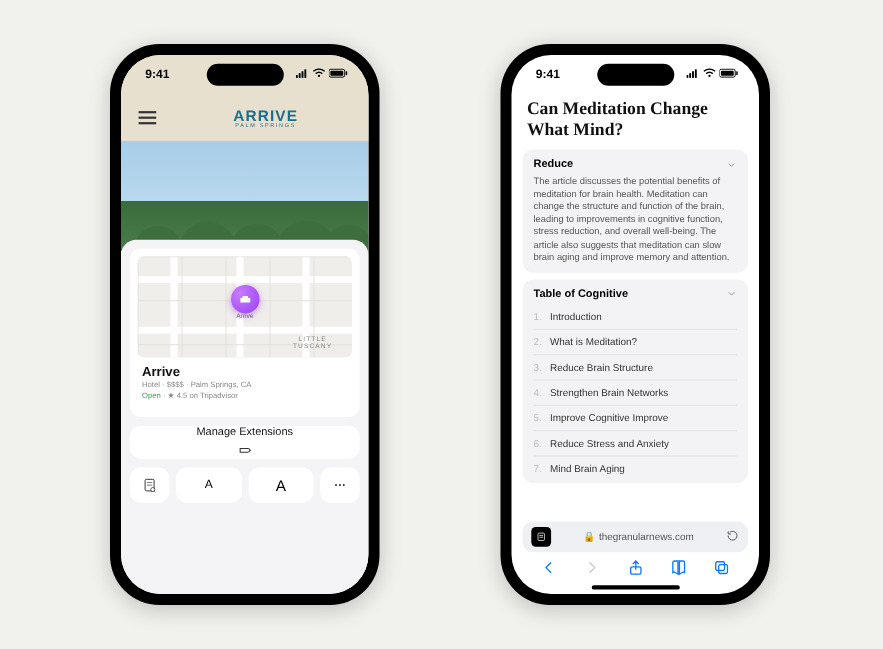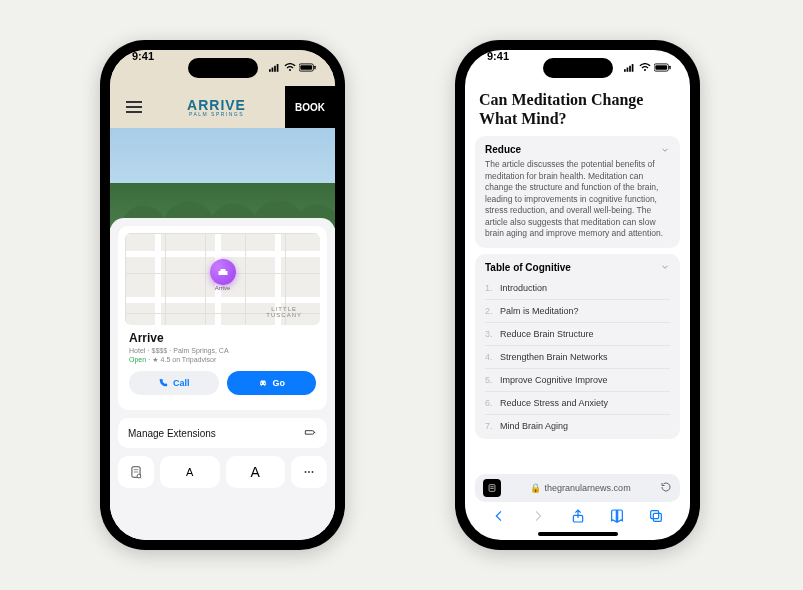--- a/index.html
+++ b/index.html
@@ -40,20 +40,21 @@
     width: 70px;
     height: 20px;
     background: #000;
     border-radius: 12px;
     z-index: 50;
   }
   .status-bar {
     height: 36px;
     display: flex;
     justify-content: space-between;
+    align-items: center;
     padding: 0 18px 0 22px;
     font-size: 11px;
     font-weight: 600;
     position: relative;
     z-index: 10;
   }
   .status-icons { display: flex; gap: 3px; align-items: center; }
   .signal, .wifi, .battery { display: inline-block; }
   .signal svg, .wifi svg { width: 12px; height: 9px; }
   .battery svg { width: 18px; height: 9px; }
@@ -138,21 +139,21 @@
   .open{color:#2fa84f;}
   .stars{color:#888;}
   .action-row{display:flex;gap:8px;margin-top:7px;}
   .pill-btn{flex:1;height:24px;border-radius:14px;display:flex;align-items:center;justify-content:center;gap:5px;font-size:9px;font-weight:600;}
   .call-btn{background:#eef0f3;color:#0a7aff;}
   .go-btn{background:#0a7aff;color:#fff;}
   .pill-btn svg{width:10px;height:10px;}
   .ext-bar{
     margin-top:8px;background:#fff;border-radius:10px;height:30px;
     display:flex;align-items:center;justify-content:space-between;padding:0 10px;
-    font-size:10px;color:#111;
+    font-size:10px;color:#111;flex-direction:column;
   }
   .ext-bar svg{width:14px;height:14px;}
   .bottom-toolbar{
     margin-top:8px;display:flex;gap:6px;padding-bottom:6px;
   }
   .tb-btn{background:#fff;border-radius:10px;height:32px;display:flex;align-items:center;justify-content:center;flex:1;}
   .tb-btn.square{flex:0 0 36px;}
   .tb-btn svg{width:14px;height:14px;}
   .tb-btn .aA{font-size:11px;}
   .tb-btn .aA.big{font-size:14px;}
@@ -227,21 +228,20 @@
       <div class="left-header">
         <div class="hamburger">
             <span></span>
             <span></span>
             <span></span>
           </div>
         <div class="logo-block">
           <div class="logo-main">ARRIVE</div>
           <div class="logo-sub">PALM SPRINGS</div>
         </div>
-        <div class="book-btn">BOOK</div>
       </div>
     </div>
     <div class="hero"></div>
     <div class="sheet">
       <div class="map-card">
         <div class="map">
           <div class="pin">
             <svg viewBox="0 0 24 24">
                 <path d="M3 18 V10 h4 V6 h10 v4 h4 v8 z M9 18 v-4 h6 v4"></path>
               </svg>
@@ -252,34 +252,20 @@
             <div>TUSCANY</div>
           </div>
         </div>
         <div class="place-info">
           <div class="place-name">Arrive</div>
           <div class="place-meta">Hotel · $$$$ · Palm Springs, CA</div>
           <div class="place-status">
             <span class="open">Open</span>
             <span class="stars"> · </span>
             <span class="stars">★ 4.5 on Tripadvisor</span>
-          </div>
-          <div class="action-row">
-            <div class="pill-btn call-btn">
-              <svg viewBox="0 0 24 24">
-                  <path fill="#0a7aff" d="M6 2c-1 0-2 1-2 2 0 9 7 16 16 16 1 0 2-1 2-2v-3c0-1-1-2-2-2l-3 1c-1 0-1 0-2-1l-3-3c-1-1-1-1-1-2l1-3c0-1-1-2-2-2H6z"></path>
-                </svg>
-              <span>Call</span>
-            </div>
-            <div class="pill-btn go-btn">
-              <svg viewBox="0 0 24 24">
-                  <path fill="#fff" d="M5 11l2-5h10l2 5v6h-2v2h-2v-2H9v2H7v-2H5v-6zm3 3a1.5 1.5 0 100-3 1.5 1.5 0 000 3zm8 0a1.5 1.5 0 100-3 1.5 1.5 0 000 3z"></path>
-                </svg>
-              <span>Go</span>
-            </div>
           </div>
         </div>
       </div>
       <div class="ext-bar">
         <span>Manage Extensions</span>
         <svg viewBox="0 0 24 24">
             <path fill="none" stroke="#333" stroke-width="1.6" d="M4 8h12a3 3 0 013 3v0a3 3 0 01-3 3H4z M19 11h2"></path>
           </svg>
       </div>
       <div class="bottom-toolbar">
@@ -354,21 +340,21 @@
             <path d="M6 9l6 6 6-6" fill="none" stroke-width="2"></path>
           </svg>
       </div>
       <div class="toc-list" id="toc-list">
           <div class="toc-item">
             <span class="toc-num">1.</span>
             <span>Introduction</span>
           </div>
           <div class="toc-item">
             <span class="toc-num">2.</span>
-            <span>Palm is Meditation?</span>
+            <span>What is Meditation?</span>
           </div>
           <div class="toc-item">
             <span class="toc-num">3.</span>
             <span>Reduce Brain Structure</span>
           </div>
           <div class="toc-item">
             <span class="toc-num">4.</span>
             <span>Strengthen Brain Networks</span>
           </div>
           <div class="toc-item">

